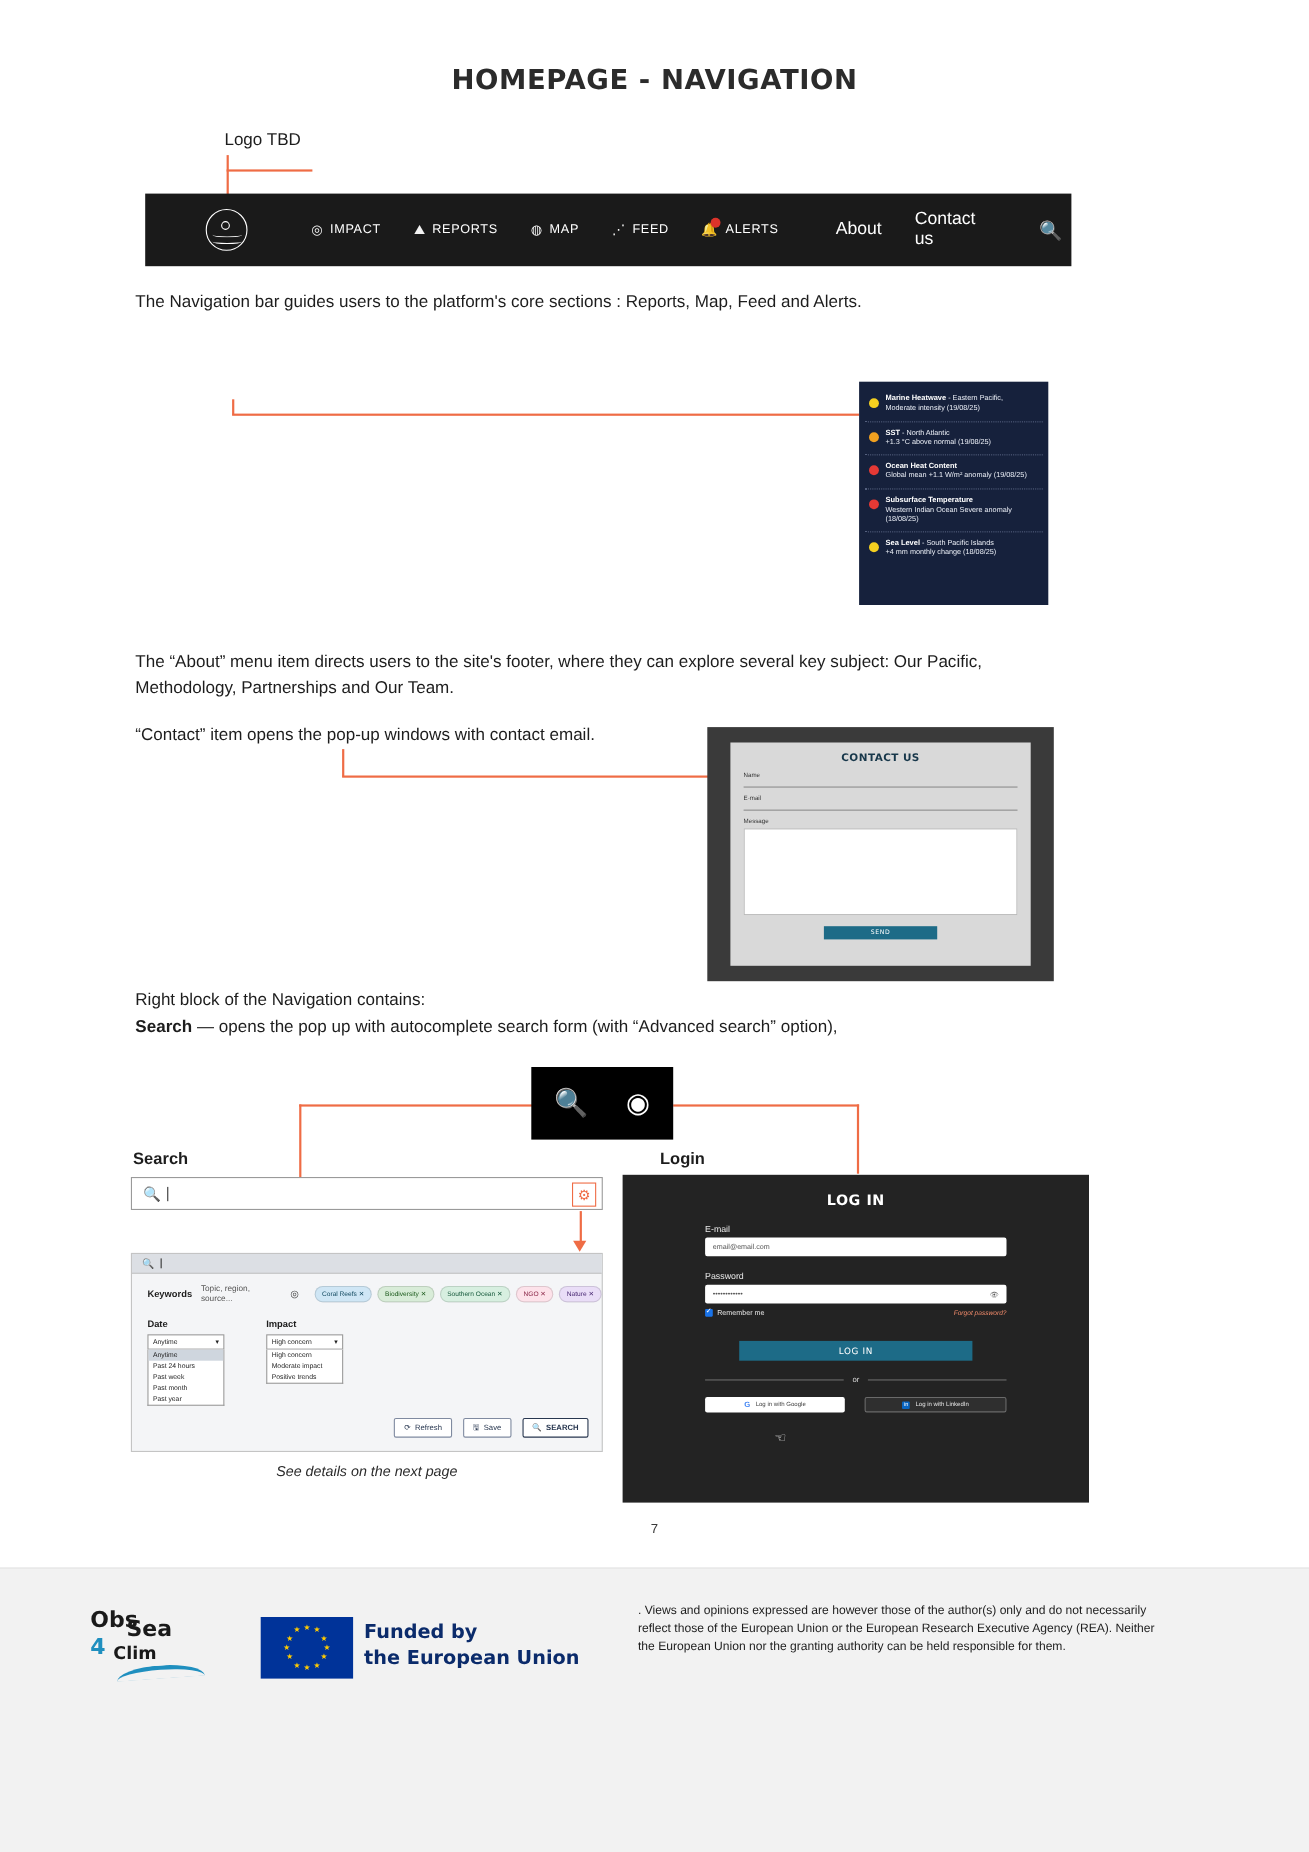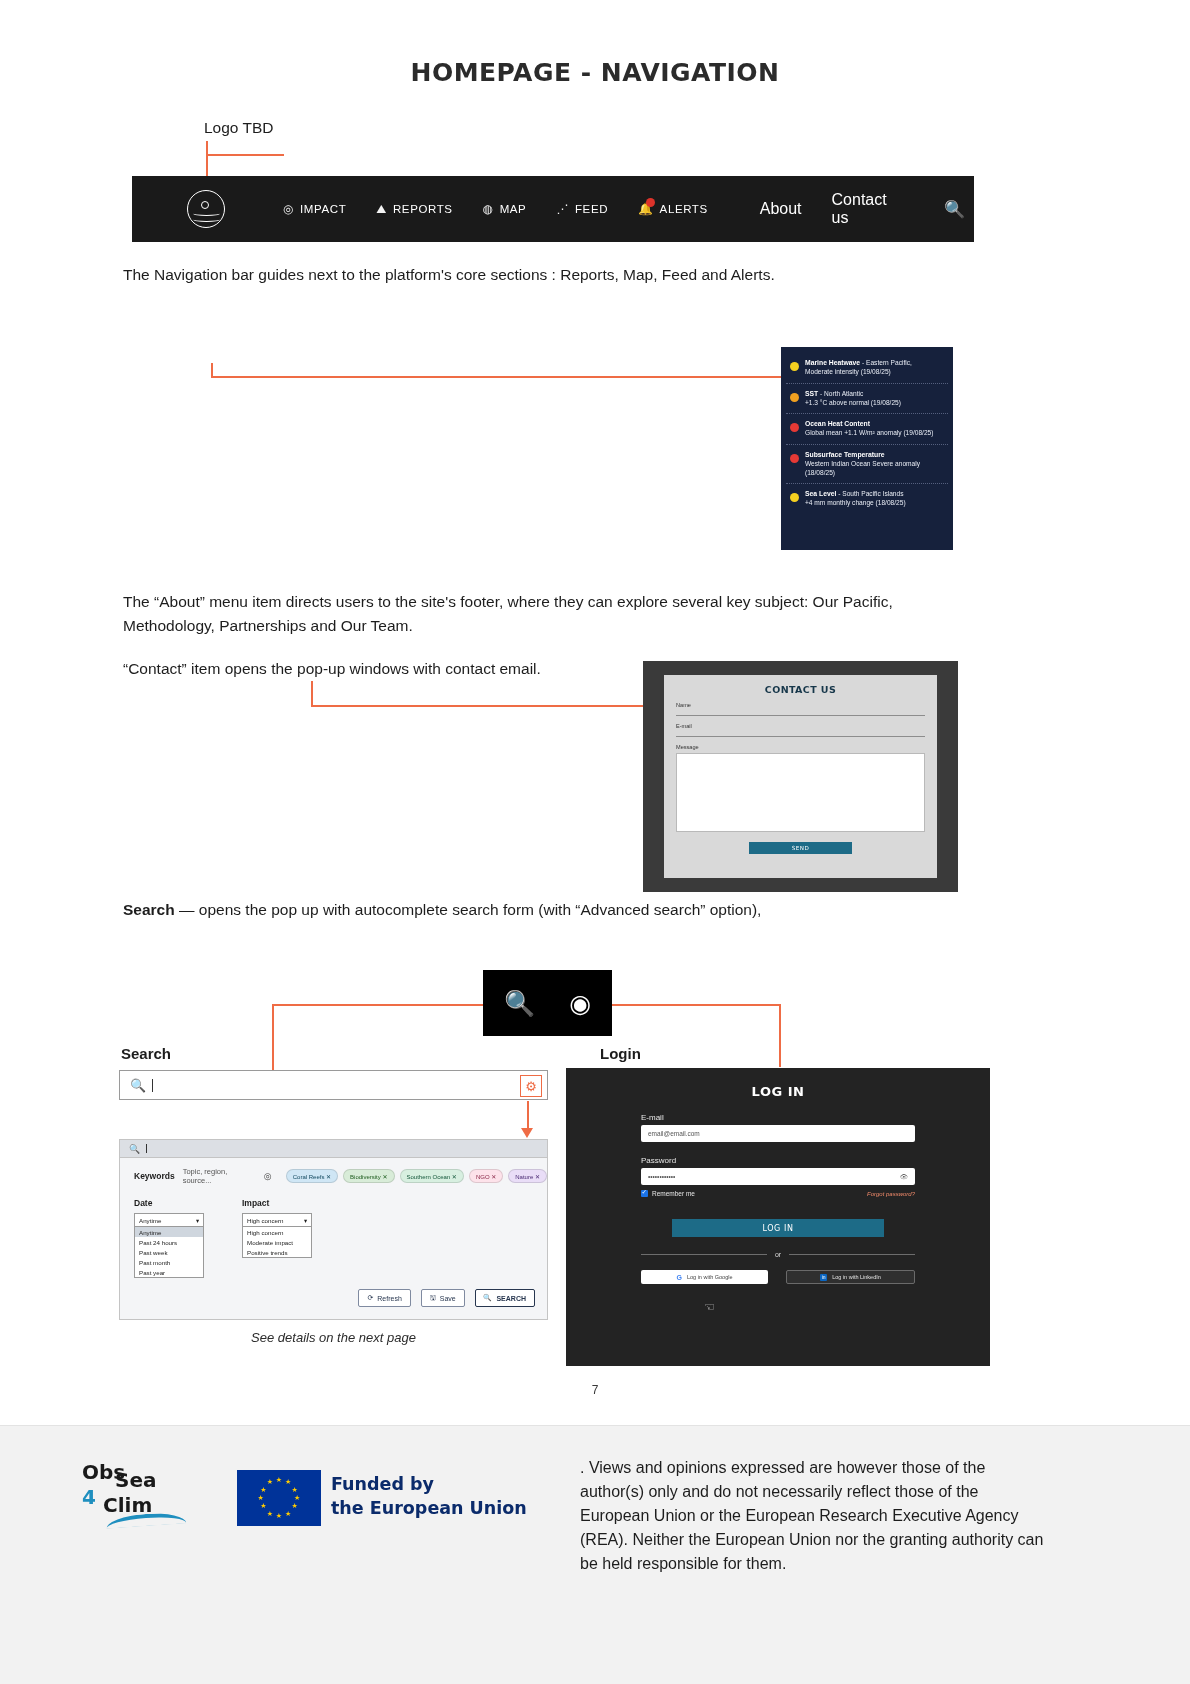--- a/index.html
+++ b/index.html
@@ -267,21 +267,21 @@
     position:absolute; left:0; top:1425px; width:1190px; height:259px;
     background:#f2f2f2; border-top:1px solid #e3e3e3;
   }
   .obs-logo { position:absolute; left:82px; top:1460px; width:140px; height:70px; }
   .obs-obs { position:absolute; left:0; top:0; font-size:20px; font-weight:bold; color:#1a1a1a;
              font-family:"DejaVu Sans", sans-serif; }
   .obs-4 { position:absolute; left:0; top:25px; font-size:20px; font-weight:bold; color:#1f8fbf;
            font-family:"DejaVu Sans", sans-serif; }
   .obs-sea { position:absolute; left:33px; top:8px; font-size:20px; font-weight:bold; color:#1a1a1a;
              font-family:"DejaVu Sans", sans-serif; }
-  .obs-clim { position:absolute; left:21px; top:33px; font-size:20px; font-weight:bold; color:#1a1a1a;
+  .obs-clim { position:absolute; left:21px; top:33px; font-size:16px; font-weight:bold; color:#1a1a1a;
               font-family:"DejaVu Sans", sans-serif; }
   .obs-swoosh {
     position:absolute; left:24px; top:54px; width:80px; height:12px;
     border-top:4px solid #1f8fbf; border-radius:50%/100% 100% 0 0;
     transform:rotate(-4deg);
   }
   .eu-flag {
     position:absolute; left:237px; top:1470px; width:84px; height:56px;
     background:#003399; display:flex; align-items:center; justify-content:center;
   }
@@ -290,21 +290,21 @@
     position:absolute; color:#ffcc00; font-size:7px; font-style:normal;
     transform:translate(-50%,-50%);
   }
   .eu-text {
     position:absolute; left:331px; top:1473px;
     font-size:17.5px; font-weight:bold; color:#0b2b6b; line-height:1.35;
     font-family:"DejaVu Sans", sans-serif;
   }
   .disclaimer {
     position:absolute; left:580px; top:1456px; width:470px;
-    font-size:16px; line-height:1.5; color:#1d1d1d;
+    font-size:11px; line-height:1.5; color:#1d1d1d;
   }
 </style>
 </head>
 <body>
 
 <div class="page">
 
   <div class="page-title">HOMEPAGE - NAVIGATION</div>
 
   <div class="logo-tbd">Logo TBD</div>
@@ -342,24 +342,25 @@
     <div class="nav-right">
       <span class="nav-plain">About</span>
       <span class="nav-plain">Contact us</span>
     </div>
     <div class="nav-icons">
       <span>🔍</span>
       <span>●</span>
     </div>
   </div>
 
-  <div class="para p1">The Navigation bar guides next  to the platform's core sections : Reports, Map,  Feed and Alerts.</div>
+  <div class="para p1">The Navigation bar guides users  to the platform's core sections : Reports, Map,  Feed and Alerts.</div>
   <div class="para p3">The “About” menu item directs users to the site's footer, where they can explore several key subject: Our Pacific, Methodology, Partnerships and Our Team.</div>
   <div class="para p4">“Contact” item opens the pop-up windows with contact email.</div>
   <div class="para p5">
+    <div>Right block of the Navigation contains:</div>
     <div><b>Search</b><span> — opens the pop up with autocomplete search form (with  “Advanced search” option),</span></div>
   </div>
 
   <div class="alert-line-h"></div>
   <div class="alert-line-v"></div>
 
   <div class="alerts-box">
     <div class="alert-row">
       <div class="dot" style="background:#f5d020"></div>
       <div class="alert-txt">

